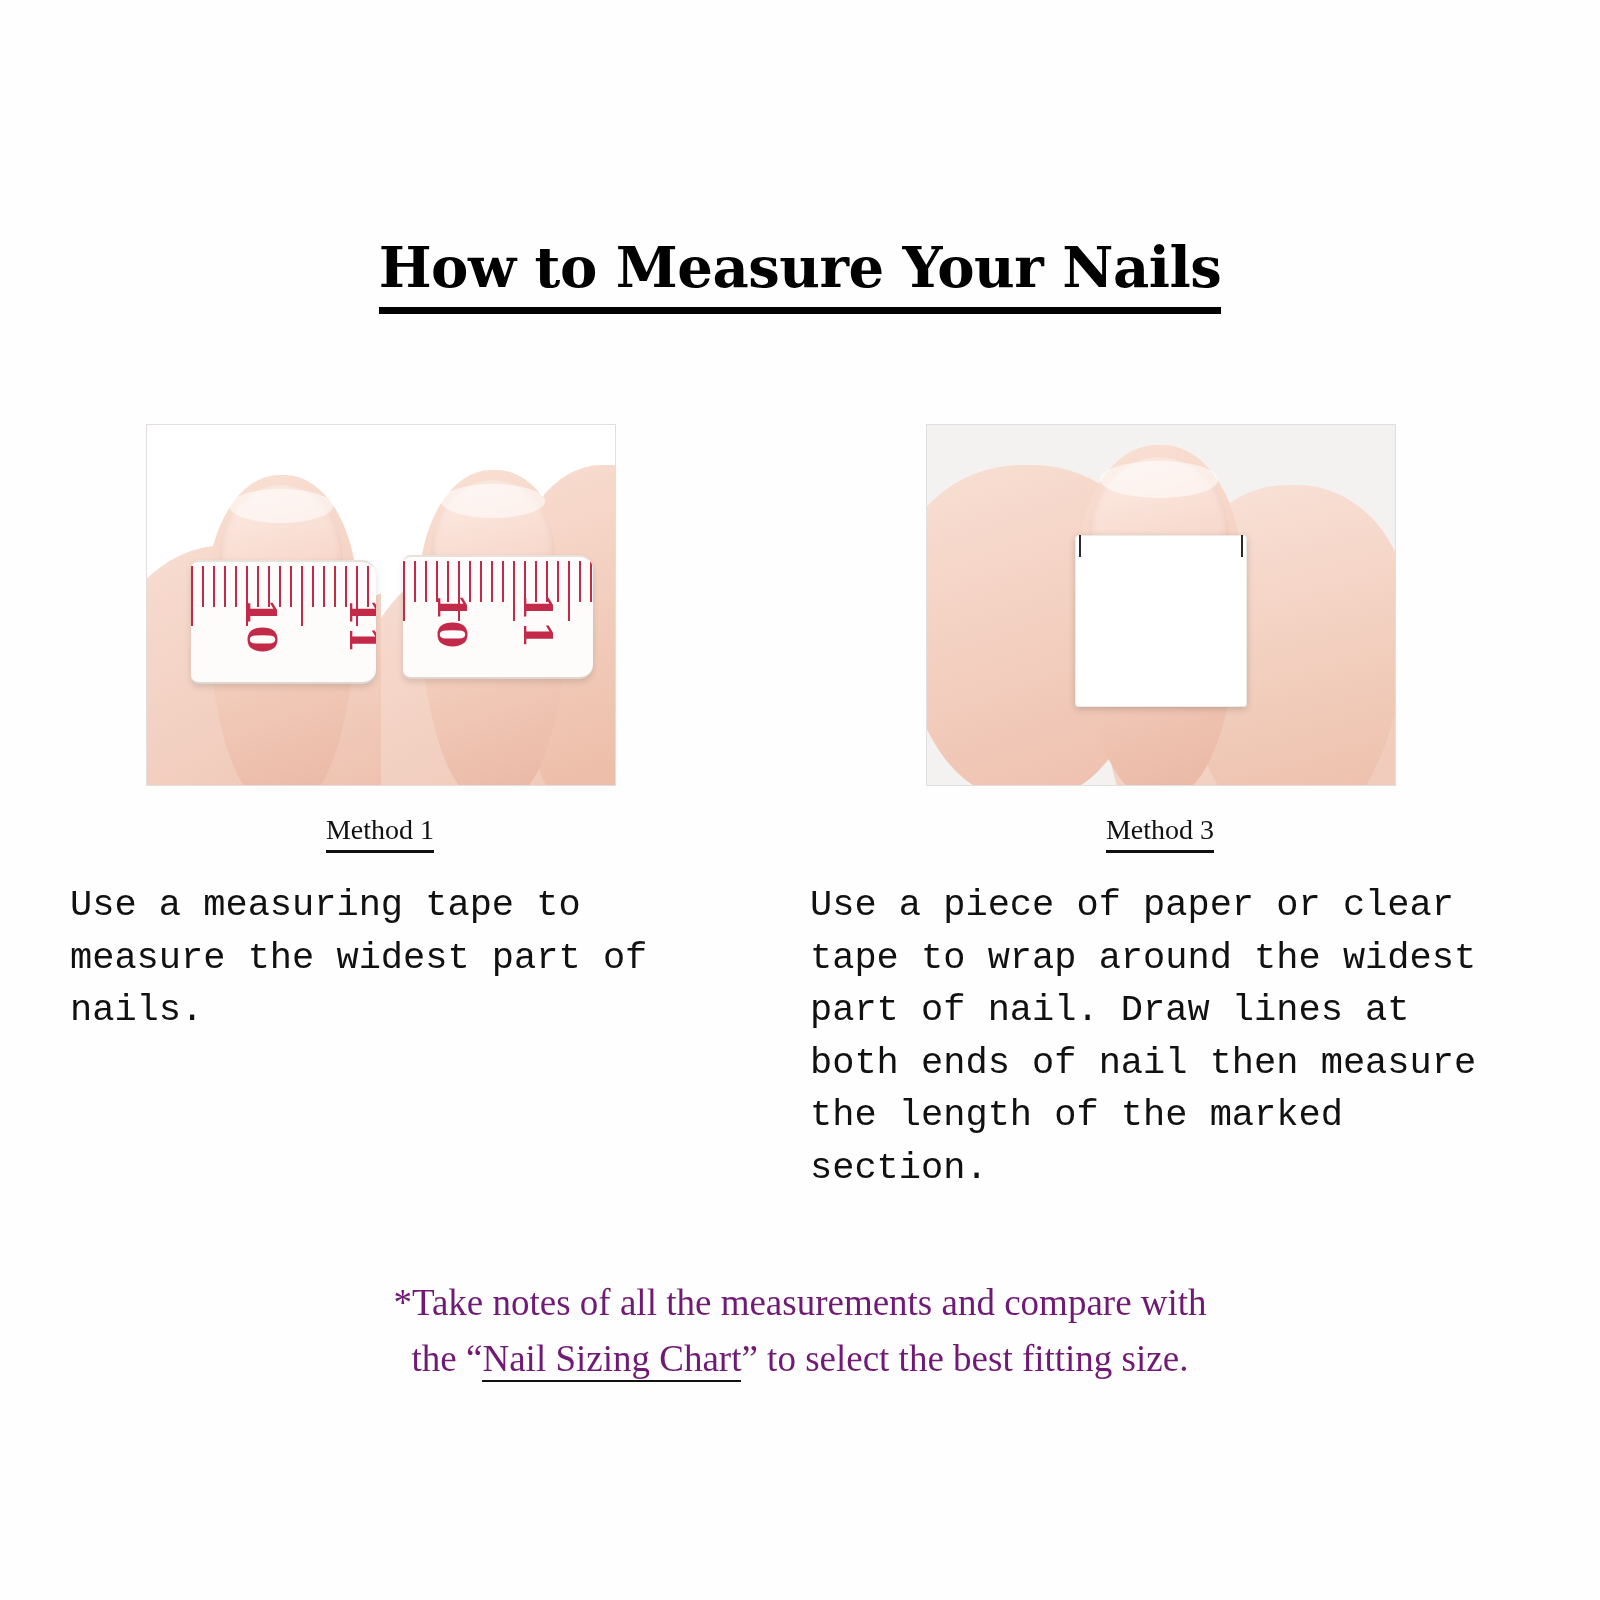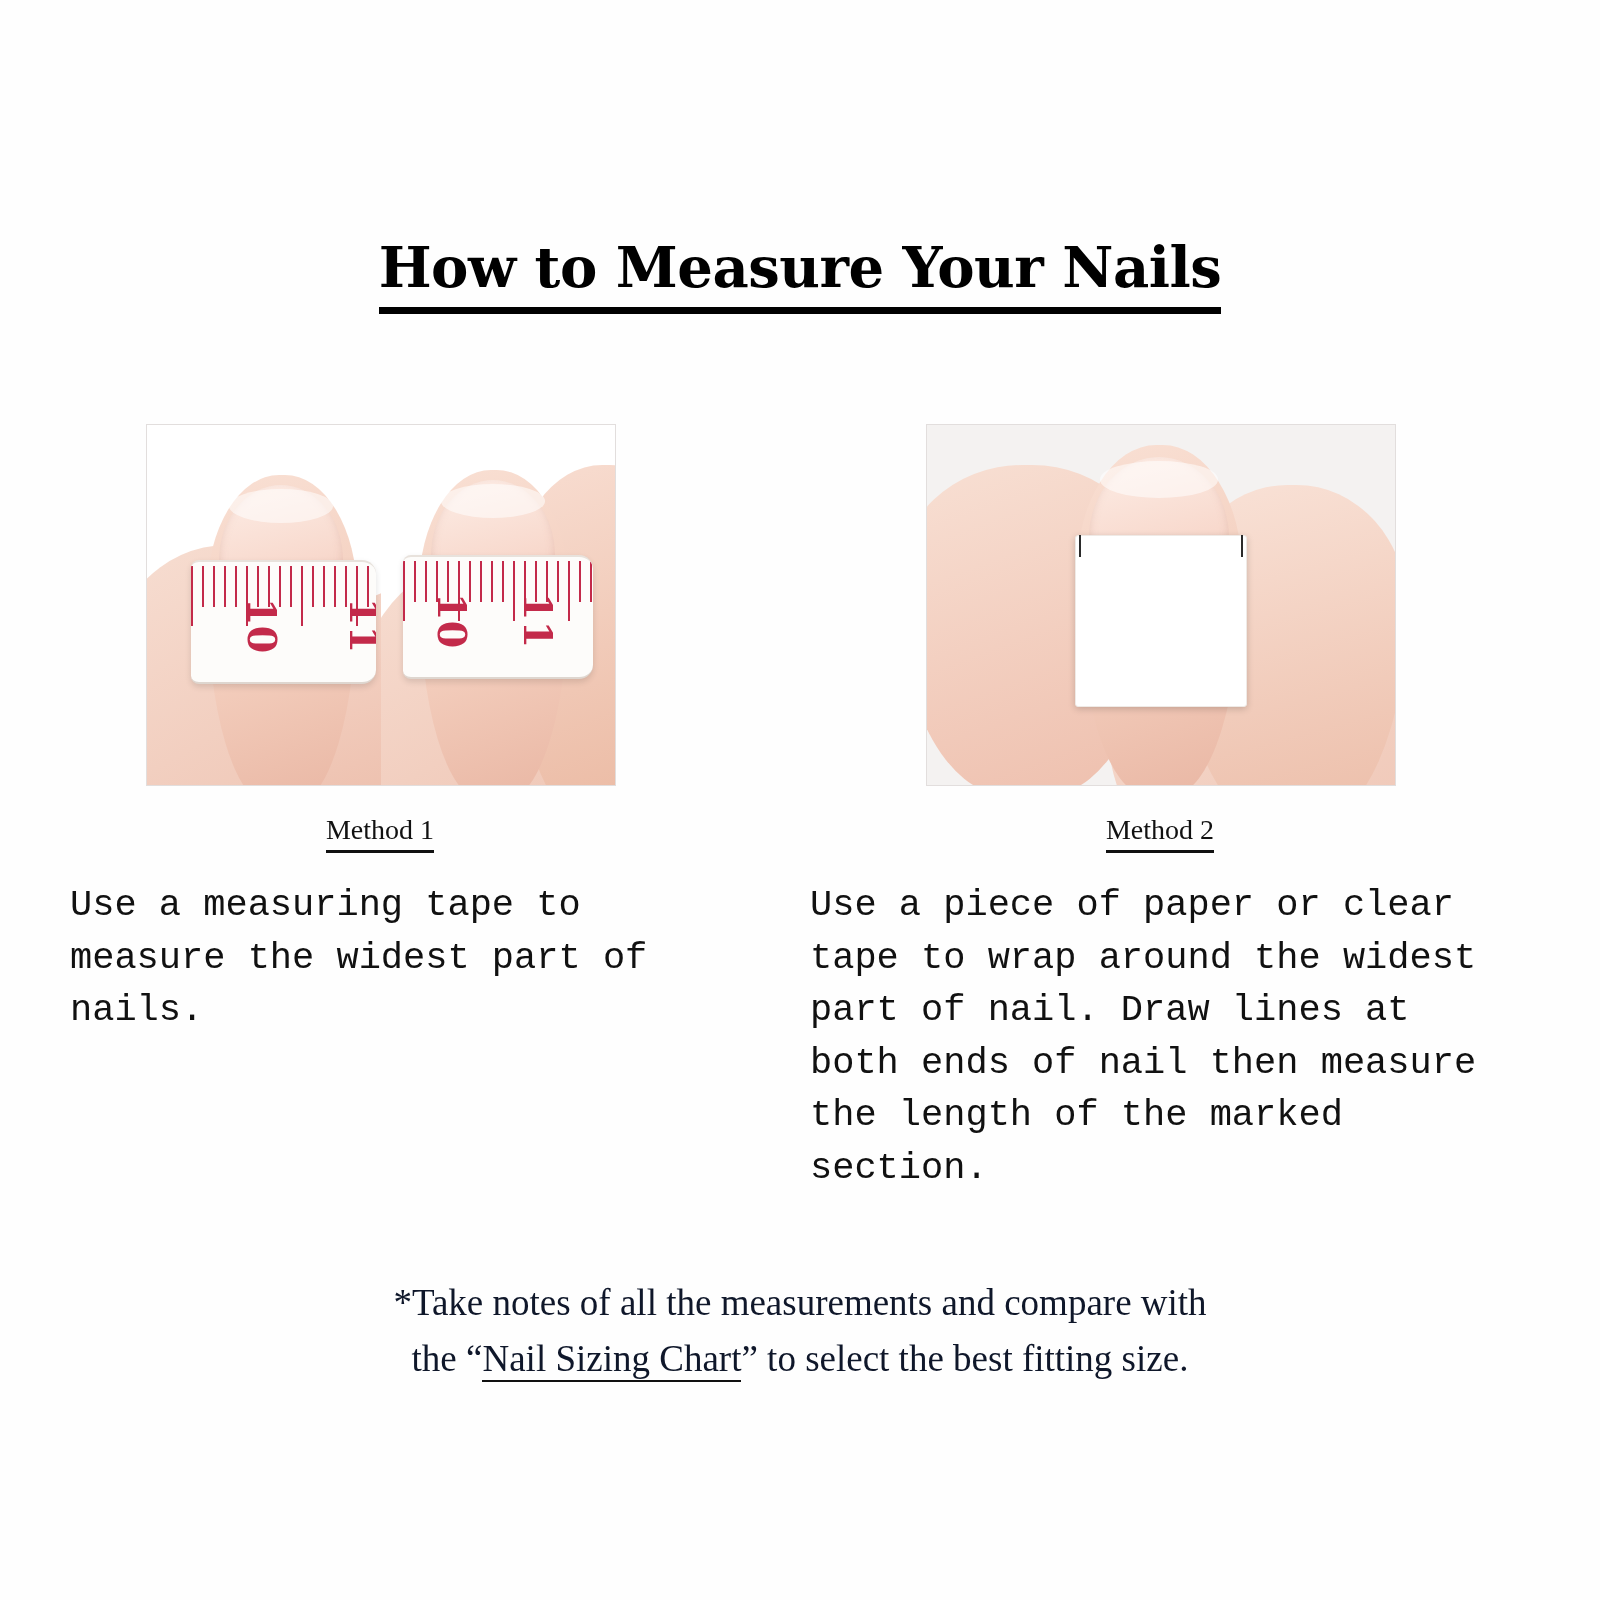--- a/index.html
+++ b/index.html
@@ -175,21 +175,21 @@
   
   .footnote {
     position: absolute;
     top: 1275px;
     left: 0;
     width: 1600px;
     text-align: center;
     font-family: "Liberation Serif", serif;
     font-size: 37px;
     line-height: 1.5;
-    color: #0f172a;
+    color: #701a75;
   }
   .u-chart {
     border-bottom: 2px solid #111;
     padding-bottom: 1px;
   }
 </style>
 </head>
 <body>
 
 <div class="page">
@@ -252,21 +252,21 @@
 
         <div class="finger" style="left:150px; top:20px; width:165px; height:350px;"></div>
         <div class="nail" style="left:162px; top:32px; width:140px; height:140px;"></div>
 
         <div class="paper-strip" style="left:148px; top:110px; width:170px; height:170px; border-radius:3px;"></div>
         <div class="pen-mark" style="left:152px; top:110px; height:22px;"></div>
         <div class="pen-mark" style="left:314px; top:110px; height:22px;"></div>
       </div>
 
       <div class="caption-wrap">
-        <span class="caption">Method 2</span>
+        <span class="caption">Method 3</span>
       </div>
       <div class="desc">Use a piece of paper  or clear tape to wrap around the widest part of nail. Draw lines at both ends of nail then measure the length of the marked section.</div>
     </div>
   </div>
 
   <div class="footnote">
     <div>*Take notes of all the measurements and compare with</div>
     <div>
       <span>the “</span><span class="u-chart">Nail Sizing Chart</span><span>” to select the best fitting size.</span>
     </div>

